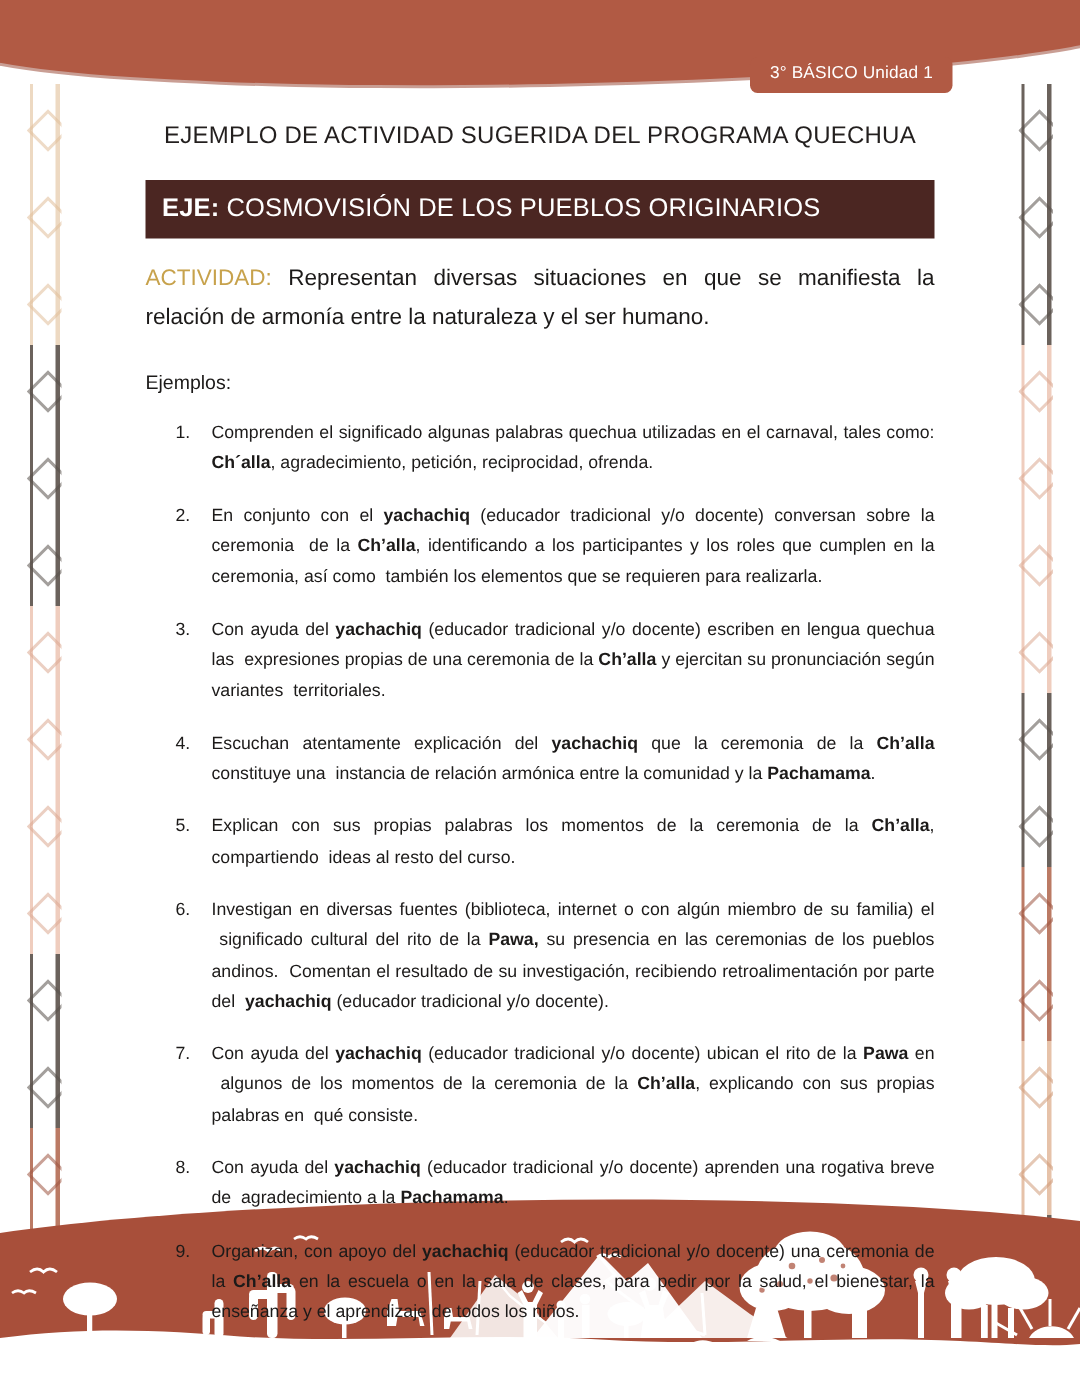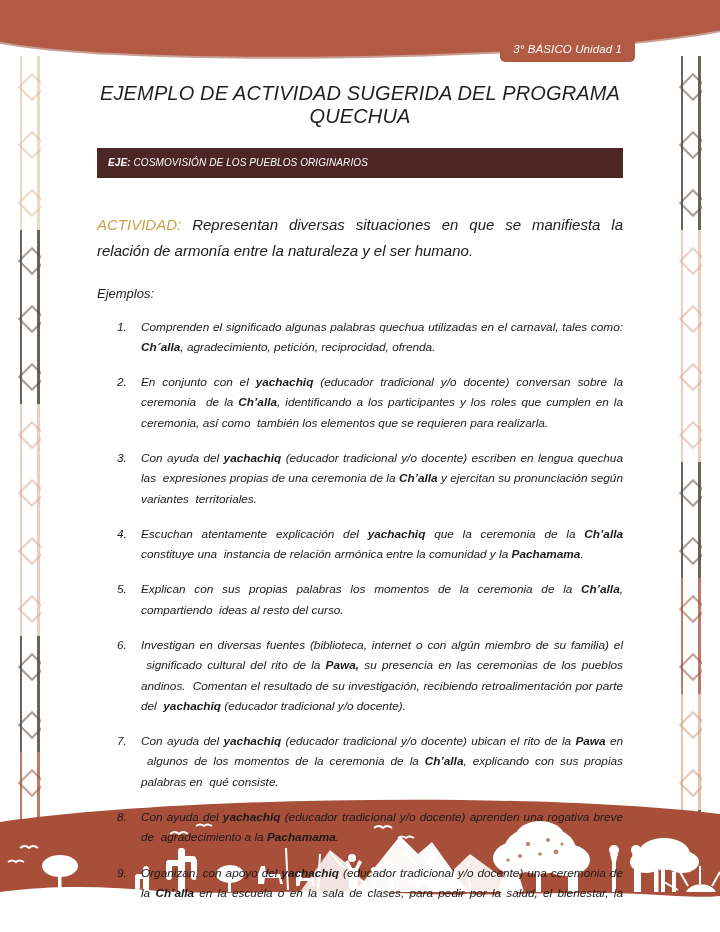--- a/index.html
+++ b/index.html
@@ -12,21 +12,20 @@
     height: 932px;
     font-family: "Liberation Sans", sans-serif;
     overflow: hidden;
   }
   .page {
     position: relative;
     width: 720px;
     height: 904px;
     background: #ffffff;
     overflow: hidden;
-    font-style: italic;
   }
 
   
   .top-band {
     position: absolute;
     left: -30px;
     top: -64px;
     width: 790px;
     height: 120px;
     background: #b15a44;
@@ -141,35 +140,35 @@
   
   .content {
     position: absolute;
     left: 97px;
     top: 82px;
     width: 526px;
     z-index: 5;
   }
 
   .doc-title {
-    font-size: 20px;
+    font-size: 16px;
     color: #231f1e;
     text-align: center;
     letter-spacing: .15px;
     margin: 0 0 20px 0;
     font-weight: normal;
   }
 
   .eje-bar {
     background: #4b2622;
     color: #ffffff;
-    font-size: 10px;
+    font-size: 17px;
     padding: 9px 11px 10px 11px;
     letter-spacing: .1px;
-    margin-bottom: 34px;
+    margin-bottom: 14px;
   }
   .eje-bar b { font-weight: bold; }
 
   .activity-p {
     font-size: 15px;
     color: #1c1a19;
     line-height: 1.72;
     text-align: justify;
     margin: 0 0 22px 0;
   }

